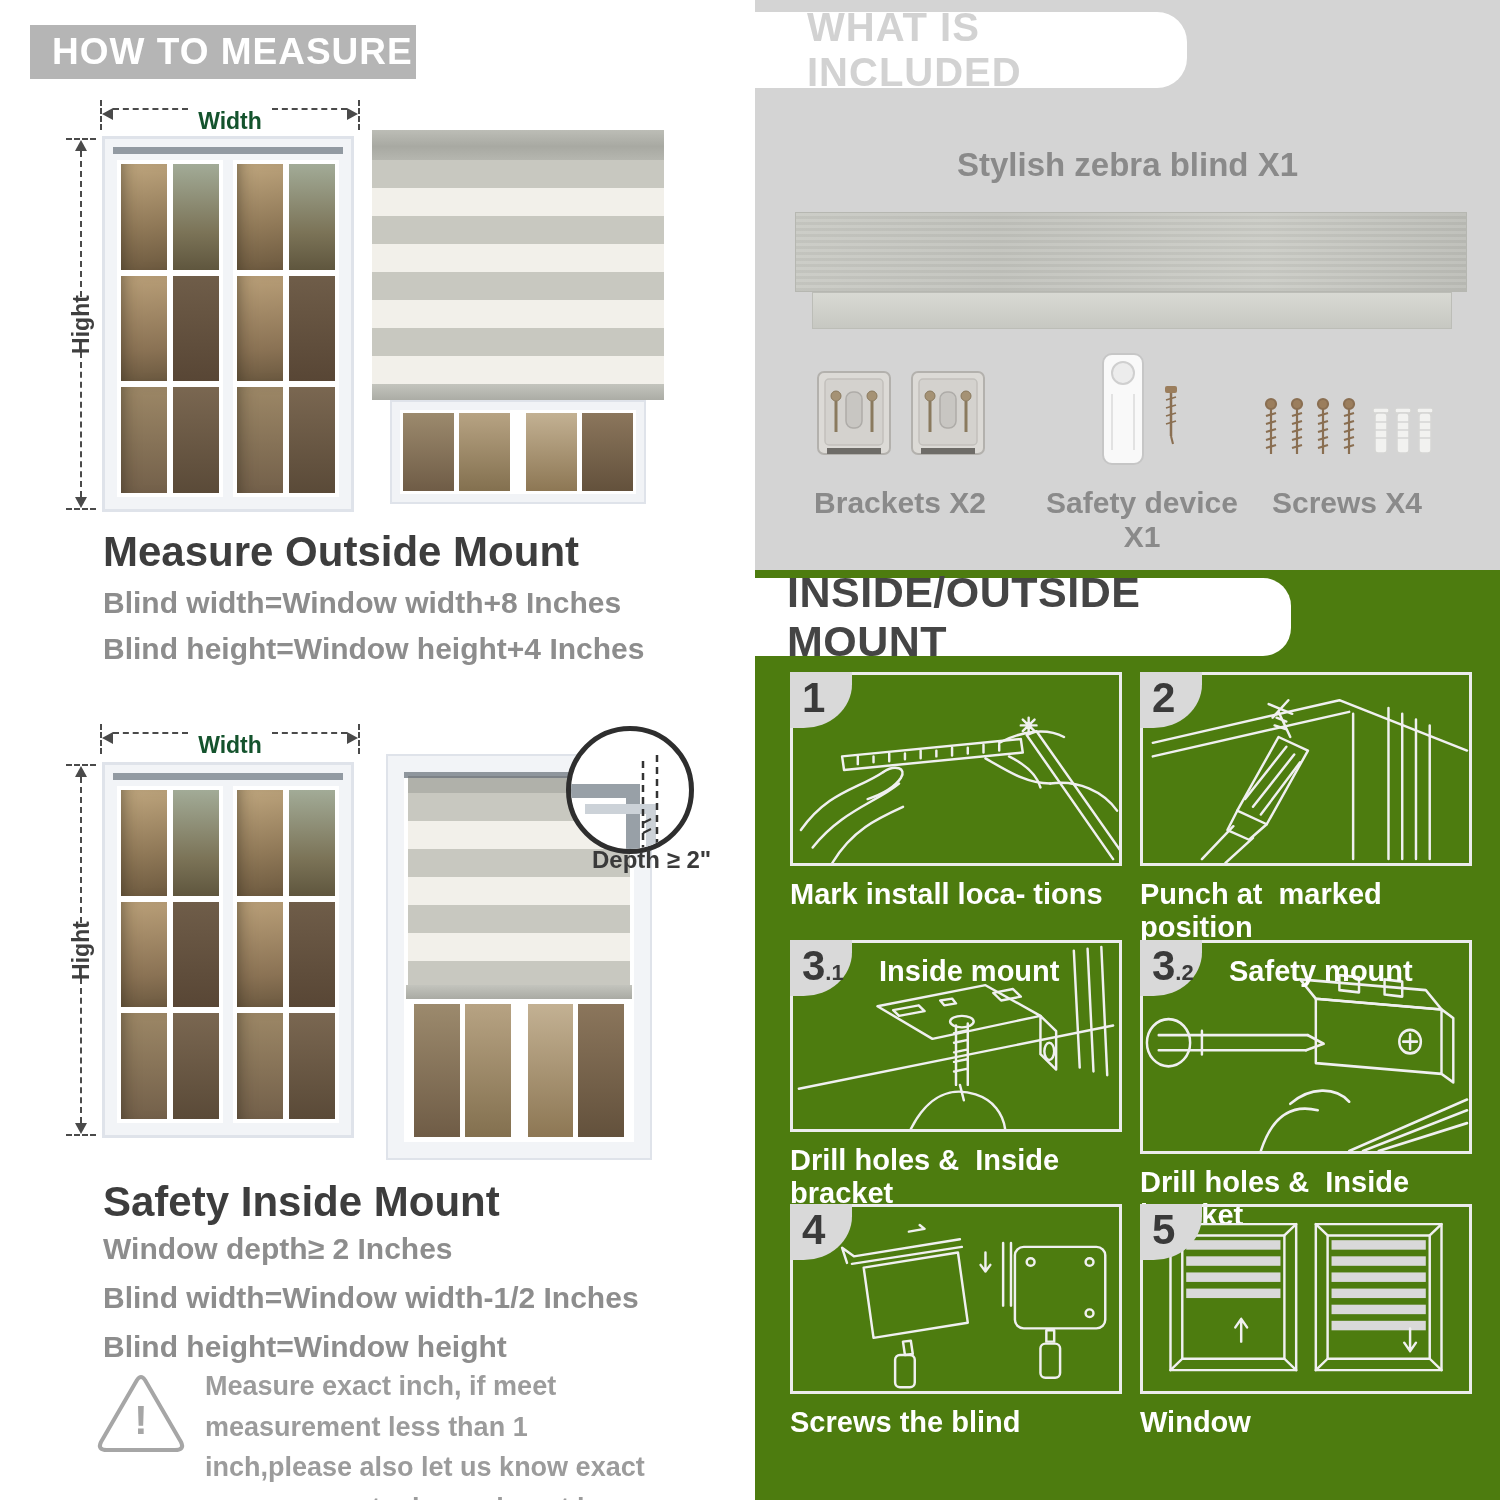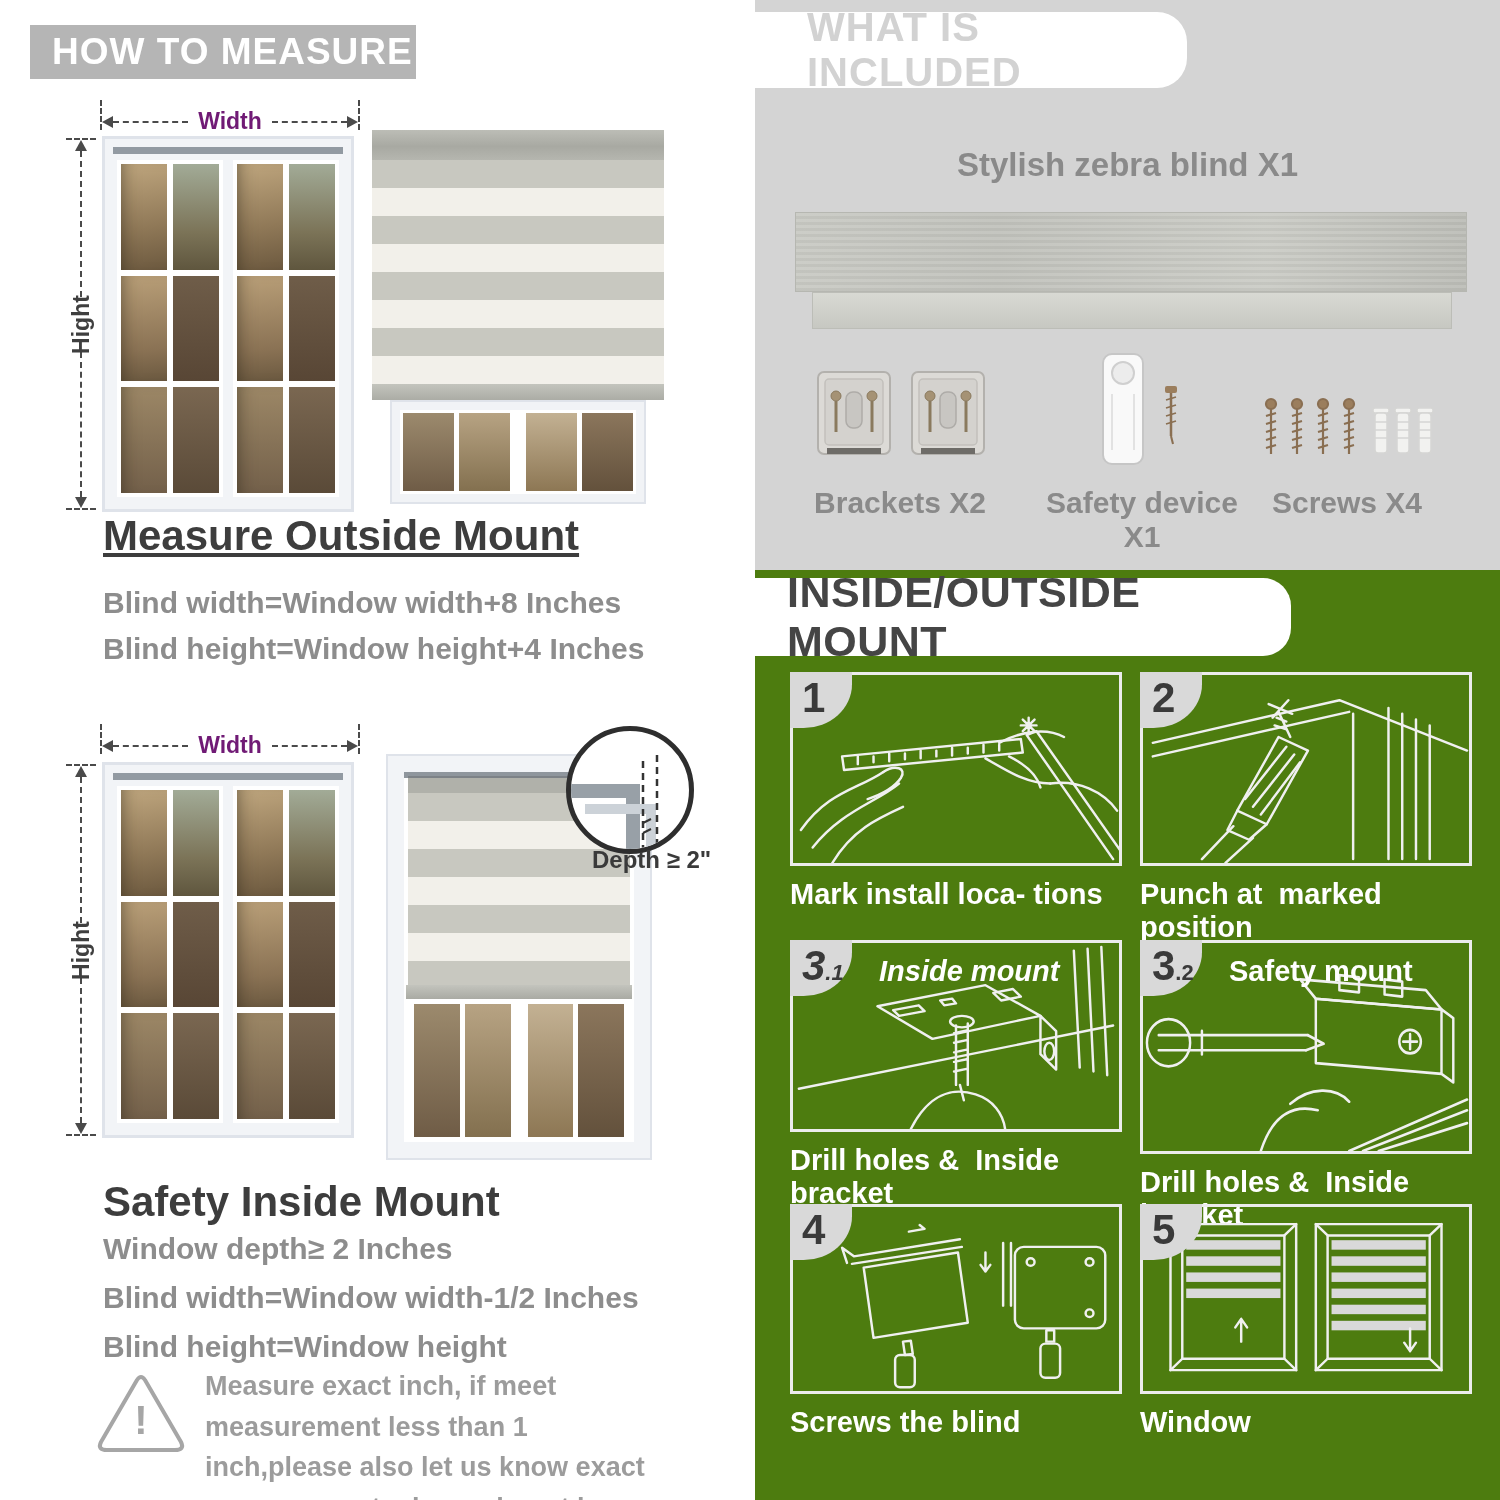--- a/index.html
+++ b/index.html
@@ -7,21 +7,21 @@
           font-family:"Liberation Sans",sans-serif;overflow:hidden;}
 
   
   .chip-gray{position:absolute;left:30px;top:25px;width:386px;height:54px;background:#b5b5b5;
              color:#fff;font-size:37px;font-weight:bold;letter-spacing:1px;
              display:flex;align-items:center;padding-left:22px;box-sizing:border-box;}
   .h-title{position:absolute;left:103px;font-size:42px;font-weight:bold;color:#3d3d3d;}
   .h-line{position:absolute;left:103px;font-size:30px;font-weight:bold;color:#8d8d8d;}
 
   
-  .dim-w{position:absolute;display:flex;align-items:center;color:#701a75;}
+  .dim-w{position:absolute;display:flex;align-items:flex-start;color:#14532d;}
   .dim-w .dash{flex:1;border-top:2px dashed #4a4a4a;height:0;}
   .dim-w .lbl{font-size:23px;font-weight:bold;padding:0 10px;}
   .dim-w .tick{height:30px;border-left:2px dashed #4a4a4a;align-self:flex-start;margin-top:-8px;}
   .arr{width:0;height:0;border-style:solid;}
   .arr.r{border-width:6px 0 6px 11px;border-color:transparent transparent transparent #4a4a4a;}
   .arr.l{border-width:6px 11px 6px 0;border-color:transparent #4a4a4a transparent transparent;}
   .arr.u{border-width:0 6px 11px 6px;border-color:transparent transparent #4a4a4a transparent;}
   .arr.d{border-width:11px 6px 0 6px;border-color:#4a4a4a transparent transparent transparent;}
   .dim-h{position:absolute;display:flex;flex-direction:column;align-items:center;width:30px;}
   .dim-h .dash{flex:1;border-left:2px dashed #4a4a4a;width:0;}
@@ -158,21 +158,21 @@
     <div class="rail"></div>
     <div class="under-window" style="margin-top:2px;">
       <div class="pane" style="background:linear-gradient(180deg,#9c8a6d,#6f5c46);"></div>
       <div class="pane" style="background:linear-gradient(180deg,#b7a383,#83704f);"></div>
       <div class="mull"></div>
       <div class="pane" style="background:linear-gradient(180deg,#c3b193,#8d7754);"></div>
       <div class="pane" style="background:linear-gradient(180deg,#8b765c,#63513c);"></div>
     </div>
   </div>
 
-  <div class="h-title" style="top:512px;text-decoration:underline;">Measure Outside Mount</div>
+  <div class="h-title" style="top:528px;">Measure Outside Mount</div>
   <div class="h-line" style="top:586px;">Blind width=Window width+8 Inches</div>
   <div class="h-line" style="top:632px;">Blind height=Window height+4 Inches</div>
 
   <div class="dim-w" style="left:100px;top:732px;width:260px;">
     <span class="tick"></span>
     <span class="arr l"></span>
     <span class="dash"></span>
     <span class="lbl">Width</span>
     <span class="dash"></span>
     <span class="arr r"></span>
@@ -371,21 +371,21 @@
           <path d="M96 140 L138 64 L168 78 L126 154 Z"></path>
           <path d="M104 128 L146 74 M112 136 L154 82 M120 144 L160 90"></path>
           <path d="M96 140 L86 160 L108 170 L126 154"></path>
           <path d="M92 156 L60 190 M112 168 L84 194"></path>
         </svg>
       </div>
       <div class="step-caption">Punch at  marked position</div>
     </div>
 
     <div class="step" style="left:35px;top:370px;">
-      <div class="step-box" style="height:192px;font-style:italic;">
+      <div class="step-box" style="height:192px;">
         <div class="badge">
           <span>3</span><span class="sub">.1</span>
         </div>
         <div class="step-tag">Inside mount</div>
         <svg class="lineart" viewBox="0 0 332 194" preserveAspectRatio="none">
           <path d="M6 152 L326 86"></path>
           <path d="M286 8 L292 130 M300 6 L306 134 M314 4 L320 138"></path>
           <path d="M86 66 L196 44 L252 76 L142 100 Z"></path>
           <path d="M102 70 l26 -5 l6 6 l-26 5 z M150 60 l12 -2 l4 5 l-12 2 z M204 52 l20 -4 l8 8 l-20 4 z"></path>
           <path d="M252 76 L268 92 L268 132 L252 116 Z"></path>

